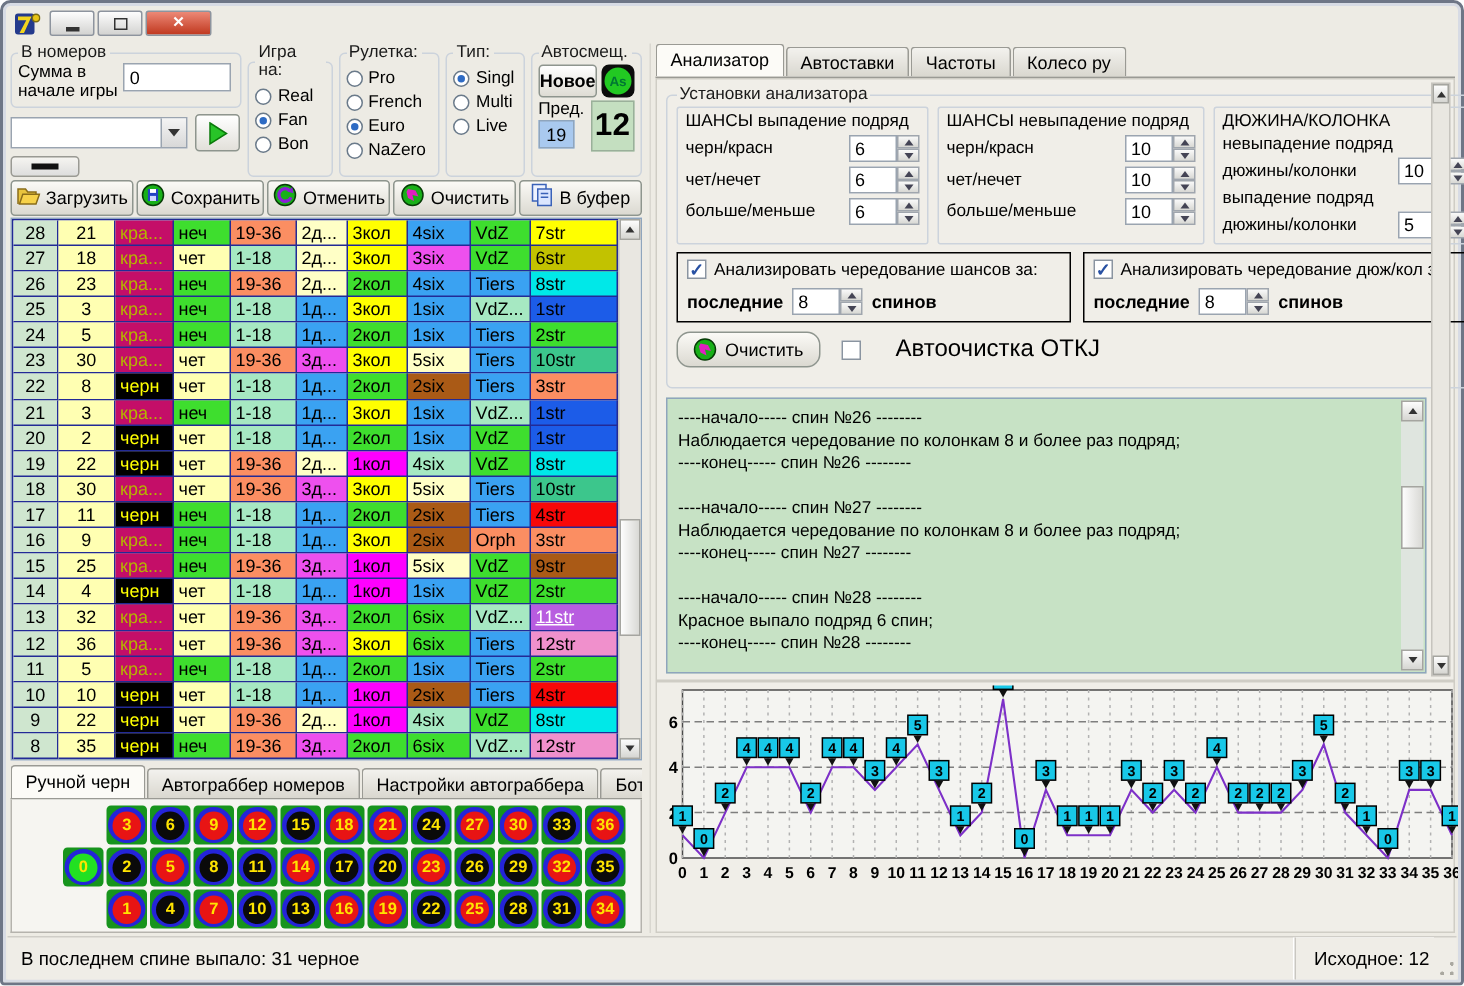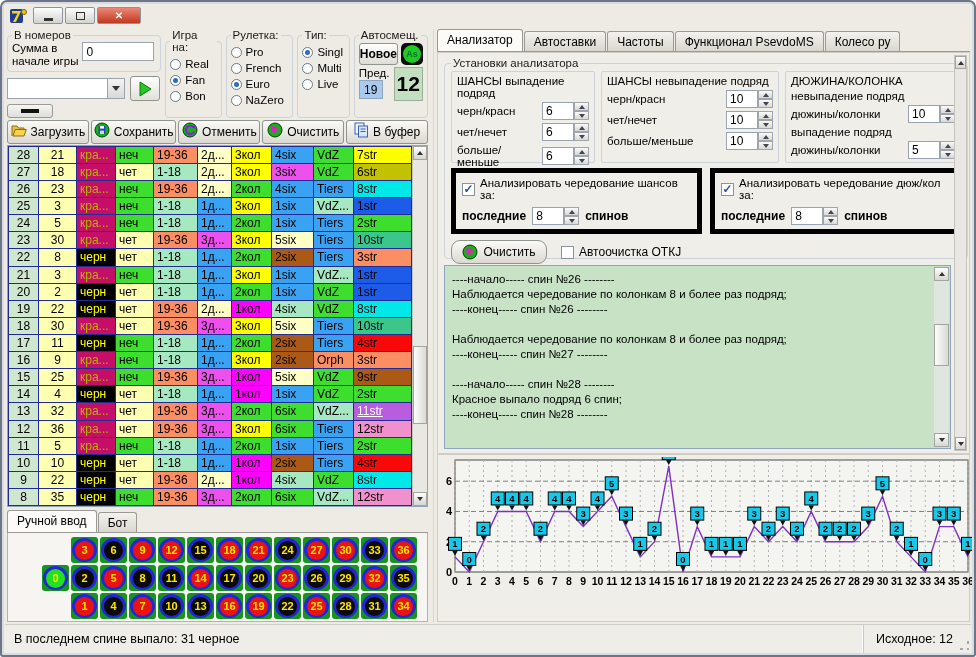--- a/index.html
+++ b/index.html
@@ -109,27 +109,27 @@
   .sbcol{width:15px;display:flex;flex-direction:column;}
   .sb{flex:1;border:1px solid #a0a6ae;background:linear-gradient(#fafafa,#d8d8d4);
     display:flex;align-items:center;justify-content:center;}
   .sb::after{content:"";display:block;}
   .sb.up::after{border-left:3px solid transparent;border-right:3px solid transparent;border-bottom:4px solid #445;}
   .sb.dn::after{border-left:3px solid transparent;border-right:3px solid transparent;border-top:4px solid #445;}
   .checksrow{display:flex;gap:8px;margin-top:5px;}
   .checkbox{width:13px;height:13px;border:1px solid #8a94a0;background:#fff;flex:none;
     display:flex;align-items:center;justify-content:center;}
   .checkbox.on::after{content:"\2713";color:#2851a3;font-weight:bold;font-size:12px;line-height:1;}
-  .checkpanel{flex:1;border:5px solid #000000;padding:4px 6px;font-size:11.5px;}
+  .checkpanel{flex:1;border:1px solid #000000;padding:4px 6px;font-size:11.5px;}
   .cp-top{display:flex;gap:5px;align-items:center;}
   .cp-bottom{display:flex;gap:6px;align-items:center;margin-top:6px;font-weight:bold;font-size:12px;}
   .clearrow{display:flex;align-items:center;gap:14px;margin-top:6px;}
   .clearbtn{height:24px;width:96px;border:1px solid #8e958e;border-radius:9px;
     background:linear-gradient(#fbfaf6,#dbd9d1);display:flex;align-items:center;justify-content:center;gap:5px;font-size:12px;}
-  .autoclean{display:flex;align-items:center;gap:5px;font-size:12px;text-align:center;}
+  .autoclean{display:flex;align-items:center;gap:23px;font-size:16px;text-align:center;}
   
   .log{height:184px;margin-top:6px;border:1px solid #8fa5bd;background:#c7e2c5;position:relative;
     padding:6px 22px 4px 7px;font-size:11.5px;line-height:15px;overflow:hidden;}
   .logline{min-height:15px;white-space:nowrap;}
   .logscroll{position:absolute;top:1px;bottom:1px;right:1px;width:15px;background:#dfe5df;
     display:flex;flex-direction:column;}
   
   .charttabs{margin-top:4px;}
   .chartpanel{flex:1;border:1px solid #cfcdc5;background:#f0eee8;padding:2px 2px 0 2px;min-height:0;}
   .chartpanel svg{display:block;}
@@ -574,21 +574,23 @@
           <div class="track">
             <div class="thumb" style="top:56%;height:78px;"></div>
           </div>
           <div class="sbtn">
               <div class="tri-down"></div>
             </div>
         </div>
       </div>
 
       <div class="tabbar" id="inputtabs" style="margin-top:3px;">
-          <div class="tab active">Ручной ввод</div>
+          <div class="tab active">Ручной черн</div>
+          <div class="tab">Автограббер номеров</div>
+          <div class="tab">Настройки автограббера</div>
           <div class="tab">Бот</div>
         </div>
       <div class="boardpanel">
         <div id="board">
             <div class="brow indent">
               <div class="bcell">
                 <div class="ring">
                   <div class="core" style="background:#e81414">3</div>
                 </div>
               </div>
@@ -779,29 +781,28 @@
             </div>
           </div>
       </div>
     </div>
 
     <div class="rightcol">
       <div class="tabbar" id="antabs">
           <div class="tab active">Анализатор</div>
           <div class="tab">Автоставки</div>
           <div class="tab">Частоты</div>
-          <div class="tab">Функционал PsevdoMS</div>
           <div class="tab">Колесо ру</div>
         </div>
 
       <div class="tabpage">
         <fieldset class="an-set">
           <legend>Установки анализатора</legend>
           <div class="an-row" id="anboxes">
-              <div class="anbox" style="width: 144px;">
+              <div class="anbox" style="width: 168px;">
                 <div class="btitle">ШАНСЫ выпадение подряд</div>
                 <div class="anitem">
                   <span>черн/красн</span>
                   <span class="spin">
                     <input value="6" style="">
                     <span class="sbcol">
                       <span class="sb up"></span>
                       <span class="sb dn"></span>
                     </span>
                   </span>
@@ -940,20 +941,21 @@
             </div>
           </div>
         </fieldset>
 
         <div class="log">
           <div id="loglines">
               <div class="logline">----начало----- спин №26 --------</div>
               <div class="logline">Наблюдается чередование по колонкам 8 и более раз подряд;</div>
               <div class="logline">----конец----- спин №26 --------</div>
               <div class="logline">&nbsp;</div>
+              <div class="logline">----начало----- спин №27 --------</div>
               <div class="logline">Наблюдается чередование по колонкам 8 и более раз подряд;</div>
               <div class="logline">----конец----- спин №27 --------</div>
               <div class="logline">&nbsp;</div>
               <div class="logline">----начало----- спин №28 --------</div>
               <div class="logline">Красное выпало подряд 6 спин;</div>
               <div class="logline">----конец----- спин №28 --------</div>
             </div>
           <div class="logscroll">
             <div class="sbtn">
                 <div class="tri-up"></div>

